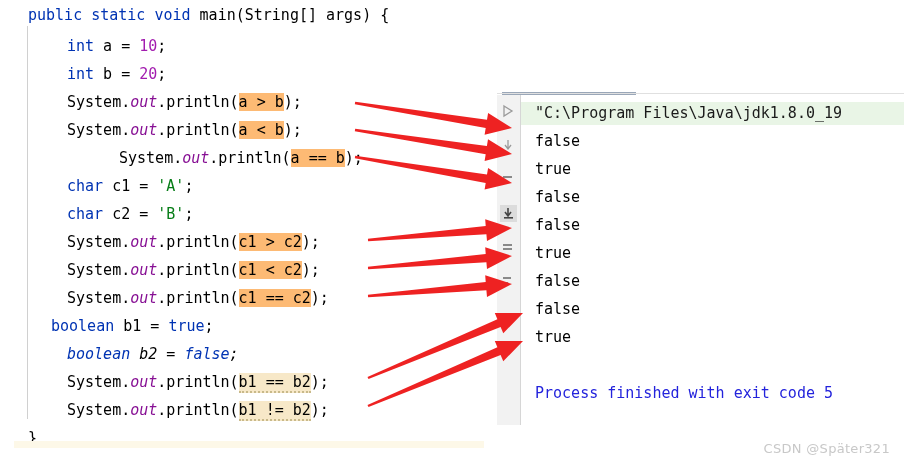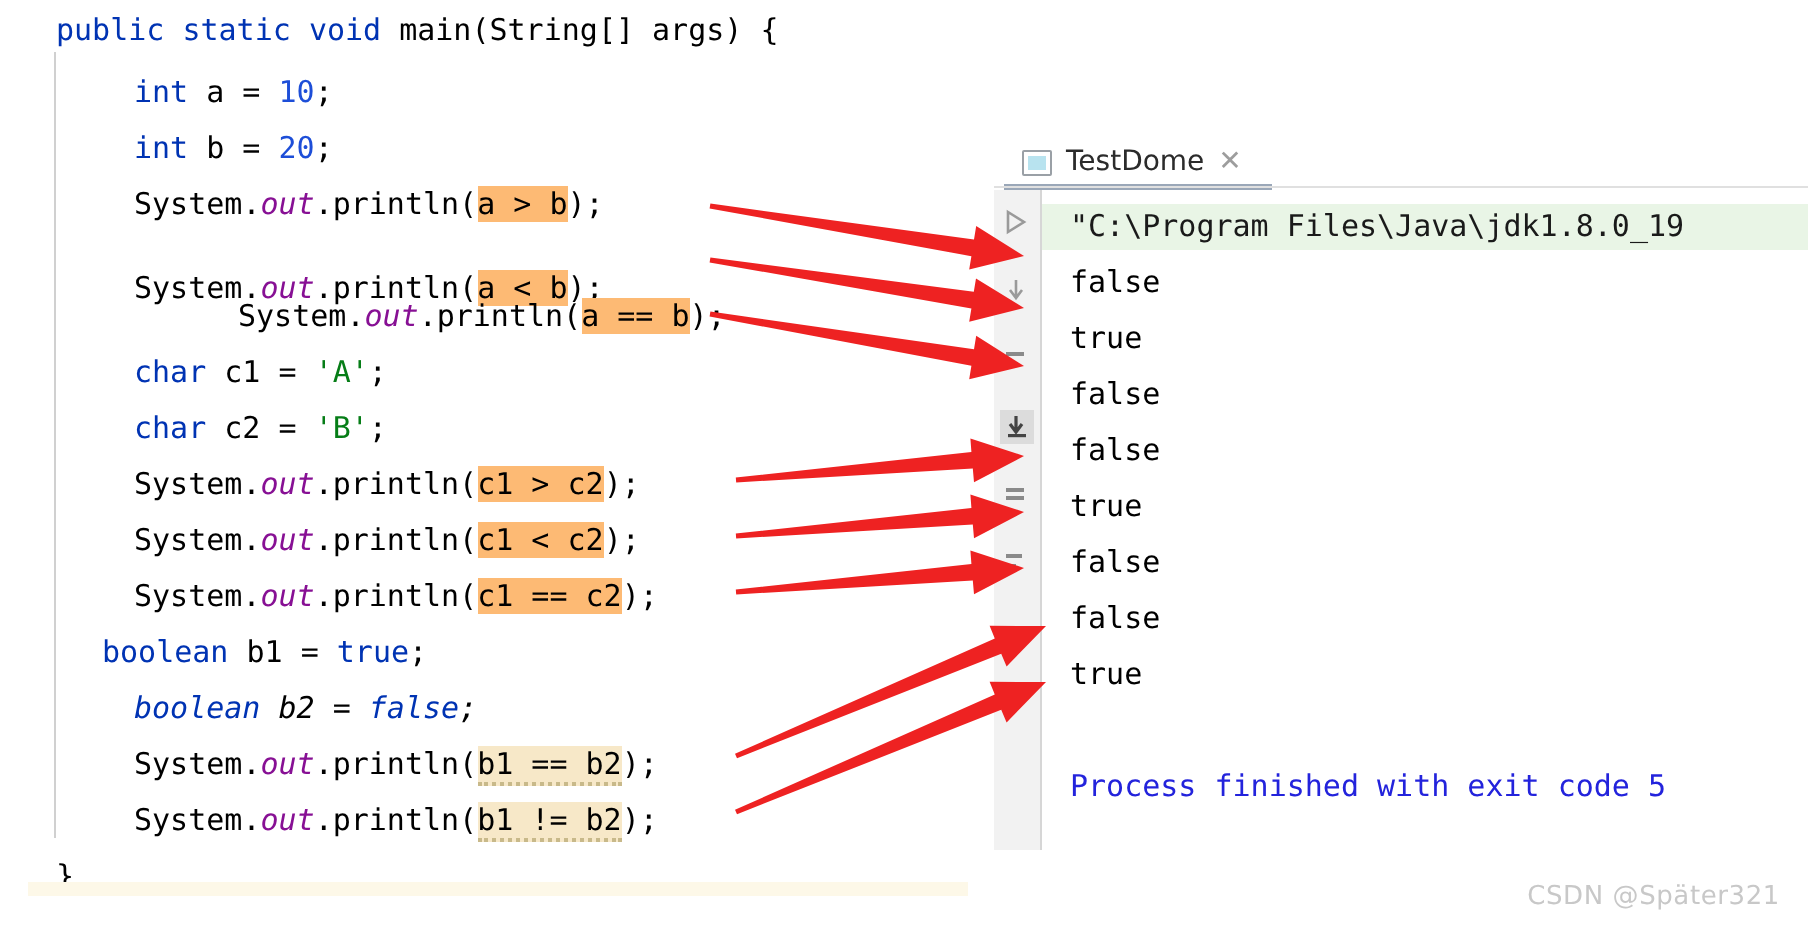--- a/index.html
+++ b/index.html
@@ -36,21 +36,21 @@
     position: absolute;
     left: 0;
     height: 26px;
     line-height: 26px;
     white-space: pre;
     font-family: "DejaVu Sans Mono", monospace;
     font-size: 15px;
     color: #000000;
   }
   .tok-kw      { color: #0033b3; }
-  .tok-num     { color: #1d4ed8; }
+  .tok-num     { color: #a21caf; }
   .tok-str     { color: #067d17; }
   .tok-field   { color: #871094; font-style: italic; }
   .tok-plain   { color: #000000; }
   .hl { background: #fdba74; }
   .hl-wave { background: #f7e8c8; border-bottom: 2px dotted #c8b98a; }
 
   
   #editor-bottom-strip {
     position: absolute;
     left: 14px;
@@ -209,45 +209,38 @@
 </head>
 <body>
 
 <div id="editor">
   <div id="indent-guide"></div>
   <div id="code-lines">
       <div class="code-line" style="top: 2px; left: 28px;"><span class="tok-kw">public</span><span class="tok-plain"> </span><span class="tok-kw">static</span><span class="tok-plain"> </span><span class="tok-kw">void</span><span class="tok-plain"> </span><span class="tok-plain">main</span><span class="tok-plain">(</span><span class="tok-plain">String</span><span class="tok-plain">[] </span><span class="tok-plain">args</span><span class="tok-plain">) {</span></div>
       <div class="code-line" style="top: 33px; left: 67px;"><span class="tok-kw">int</span><span class="tok-plain"> a = </span><span class="tok-num">10</span><span class="tok-plain">;</span></div>
       <div class="code-line" style="top: 61px; left: 67px;"><span class="tok-kw">int</span><span class="tok-plain"> b = </span><span class="tok-num">20</span><span class="tok-plain">;</span></div>
       <div class="code-line" style="top: 89px; left: 67px;"><span class="tok-plain">System</span><span class="tok-plain">.</span><span class="tok-field">out</span><span class="tok-plain">.println(</span><span class="tok-plain hl">a &gt; b</span><span class="tok-plain">);</span></div>
-      <div class="code-line" style="top: 117px; left: 67px; margin-top: 14px;"><span class="tok-plain">System</span><span class="tok-plain">.</span><span class="tok-field">out</span><span class="tok-plain">.println(</span><span class="tok-plain hl">a &lt; b</span><span class="tok-plain">);</span></div>
+      <div class="code-line" style="top: 117px; left: 67px;"><span class="tok-plain">System</span><span class="tok-plain">.</span><span class="tok-field">out</span><span class="tok-plain">.println(</span><span class="tok-plain hl">a &lt; b</span><span class="tok-plain">);</span></div>
       <div class="code-line" style="top: 145px; left: 75px; margin-left: 44px;"><span class="tok-plain">System</span><span class="tok-plain">.</span><span class="tok-field">out</span><span class="tok-plain">.println(</span><span class="tok-plain hl">a == b</span><span class="tok-plain">);</span></div>
       <div class="code-line" style="top: 173px; left: 67px;"><span class="tok-kw">char</span><span class="tok-plain"> c1 = </span><span class="tok-str">'A'</span><span class="tok-plain">;</span></div>
       <div class="code-line" style="top: 201px; left: 67px;"><span class="tok-kw">char</span><span class="tok-plain"> c2 = </span><span class="tok-str">'B'</span><span class="tok-plain">;</span></div>
       <div class="code-line" style="top: 229px; left: 67px;"><span class="tok-plain">System</span><span class="tok-plain">.</span><span class="tok-field">out</span><span class="tok-plain">.println(</span><span class="tok-plain hl">c1 &gt; c2</span><span class="tok-plain">);</span></div>
       <div class="code-line" style="top: 257px; left: 67px;"><span class="tok-plain">System</span><span class="tok-plain">.</span><span class="tok-field">out</span><span class="tok-plain">.println(</span><span class="tok-plain hl">c1 &lt; c2</span><span class="tok-plain">);</span></div>
       <div class="code-line" style="top: 285px; left: 67px;"><span class="tok-plain">System</span><span class="tok-plain">.</span><span class="tok-field">out</span><span class="tok-plain">.println(</span><span class="tok-plain hl">c1 == c2</span><span class="tok-plain">);</span></div>
       <div class="code-line" style="top: 313px; left: 51px;"><span class="tok-kw">boolean</span><span class="tok-plain"> b1 = </span><span class="tok-kw">true</span><span class="tok-plain">;</span></div>
       <div class="code-line" style="top: 341px; left: 67px; font-style: italic;"><span class="tok-kw">boolean</span><span class="tok-plain"> b2 = </span><span class="tok-kw">false</span><span class="tok-plain">;</span></div>
       <div class="code-line" style="top: 369px; left: 67px;"><span class="tok-plain">System</span><span class="tok-plain">.</span><span class="tok-field">out</span><span class="tok-plain">.println(</span><span class="tok-plain hl-wave">b1 == b2</span><span class="tok-plain">);</span></div>
       <div class="code-line" style="top: 397px; left: 67px;"><span class="tok-plain">System</span><span class="tok-plain">.</span><span class="tok-field">out</span><span class="tok-plain">.println(</span><span class="tok-plain hl-wave">b1 != b2</span><span class="tok-plain">);</span></div>
       <div class="code-line" style="top: 425px; left: 28px;"><span class="tok-plain">}</span></div>
     </div>
   <div id="editor-bottom-strip"></div>
 </div>
 
 <div id="console-panel">
 
-  <div id="console-tabbar">
-    <div id="tab-item">
-      <span id="tab-icon"></span>
-      <span id="tab-label">TestDome</span>
-      <span id="tab-close">✕</span>
-    </div>
-  </div>
   <div id="tab-underline"></div>
   <div id="tabbar-rule"></div>
 
   <div id="console-gutter">
       <div class="gutter-btn" style="top: 8px;"><svg width="17" height="17" viewBox="0 0 17 17">
           <path d="M4 3 L12 8 L4 13 Z" fill="none" stroke="#9a9a9a" stroke-width="1.3"></path>
         </svg></div>
       <div class="gutter-btn" style="top: 42px;"><svg width="17" height="17" viewBox="0 0 17 17">
           <path d="M8 3 L8 11 M5 8 L8 12 L11 8" fill="none" stroke="#9a9a9a" stroke-width="1.3"></path>
         </svg></div>

